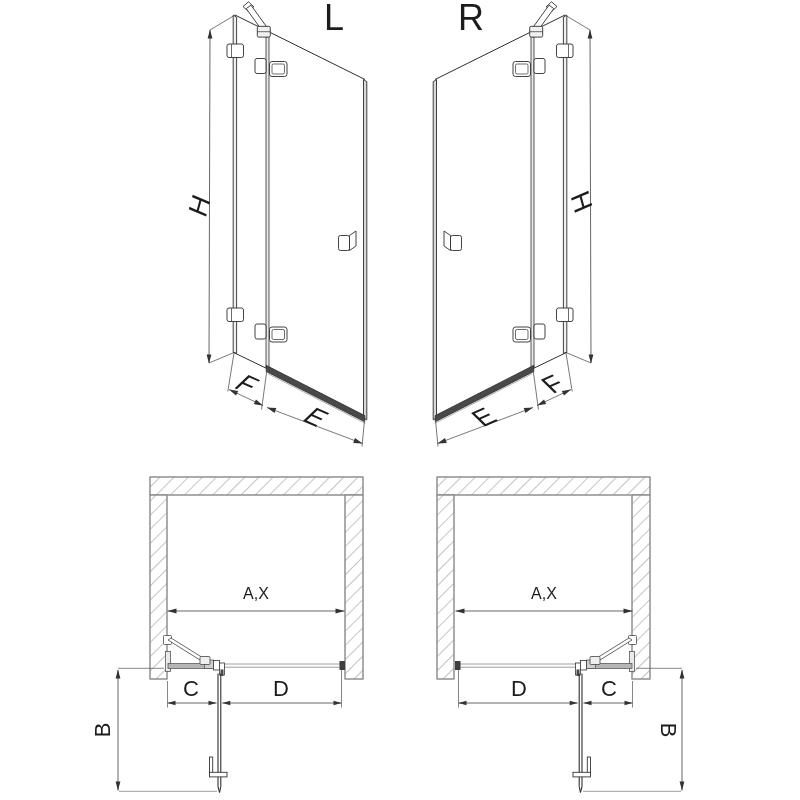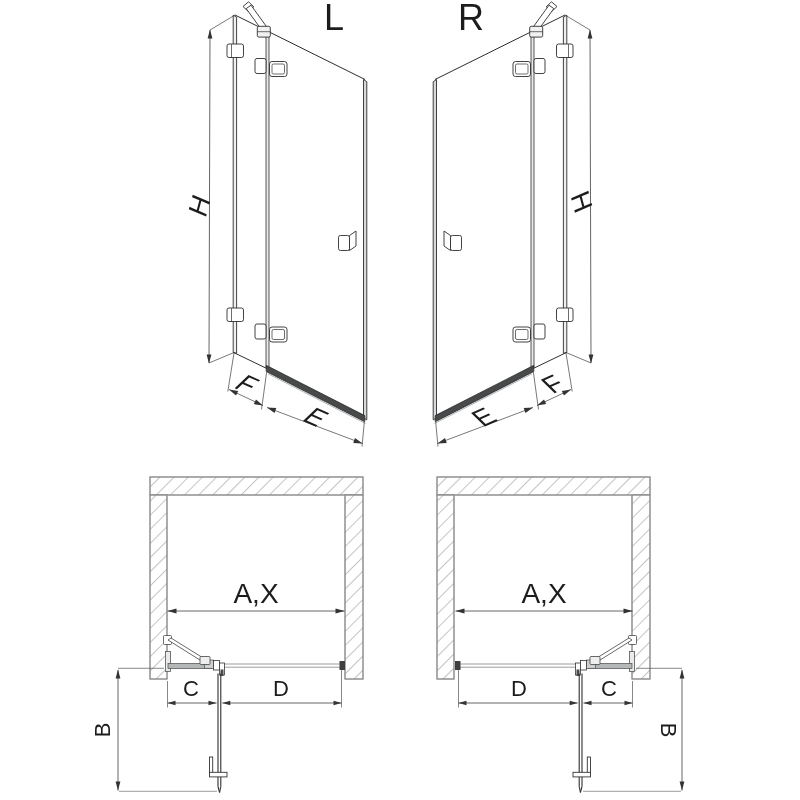--- a/index.html
+++ b/index.html
@@ -8,21 +8,21 @@
     font-family:"Liberation Sans", sans-serif;
   }
   .canvas svg{position:absolute;left:0;top:0;}
   .lbl{
     position:absolute;color:#1c1c1c;white-space:nowrap;line-height:1;
     transform:translate(-50%,-50%);
   }
   .lbl-variant{font-size:36px;font-weight:400;}
   .lbl-h{font-size:27px;}
   .lbl-fe{font-size:26px;}
-  .lbl-ax{font-size:28px;text-align:center;}
+  .lbl-ax{font-size:16px;text-align:center;}
   .lbl-bcd{font-size:22px;}
   .rot-h-l{transform:translate(-50%,-50%) rotate(-75deg) skewX(-8deg);}
   .rot-h-r{transform:translate(-50%,-50%) rotate(75deg) skewX(8deg);}
   .rot-fe-l{transform:translate(-50%,-50%) rotate(24deg) skewX(-22deg);}
   .rot-fe-r{transform:translate(-50%,-50%) rotate(-24deg) skewX(22deg);}
   .rot-b-l{transform:translate(-50%,-50%) rotate(-90deg);}
   .rot-b-r{transform:translate(-50%,-50%) rotate(90deg);}
 </style>
 </head>
 <body>

